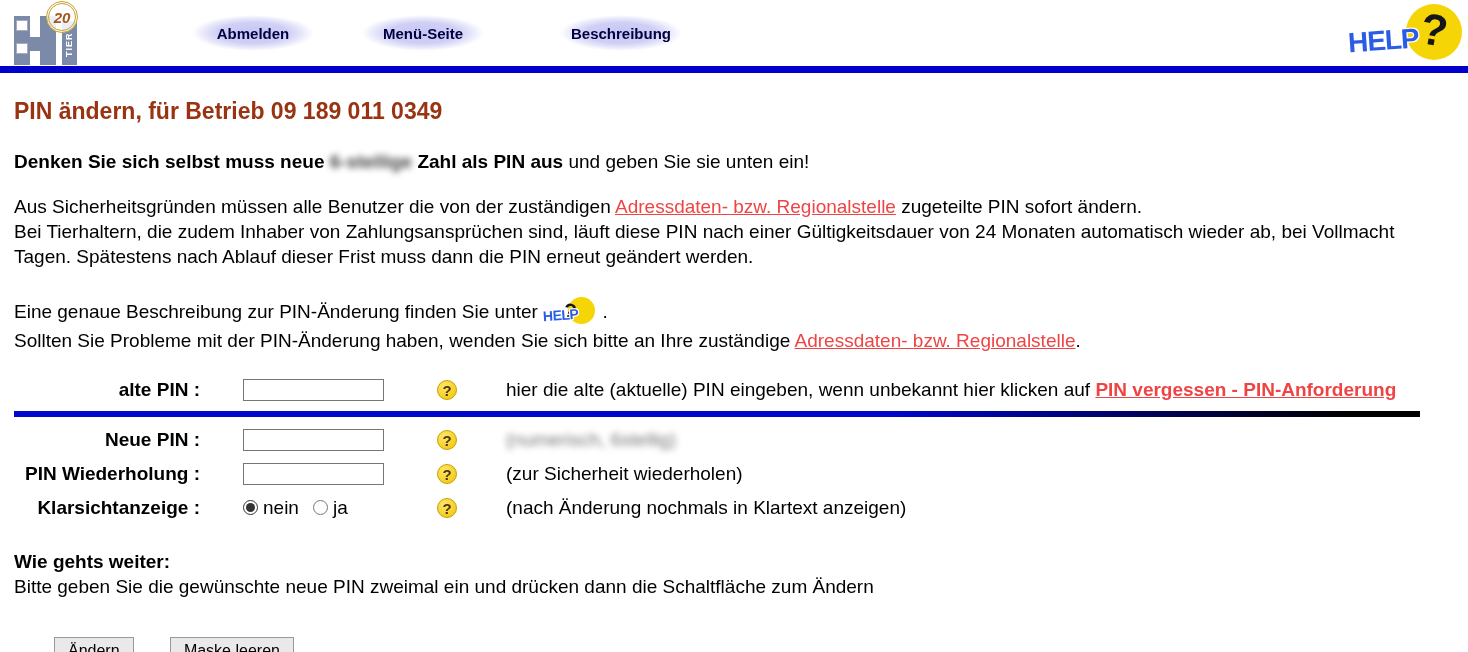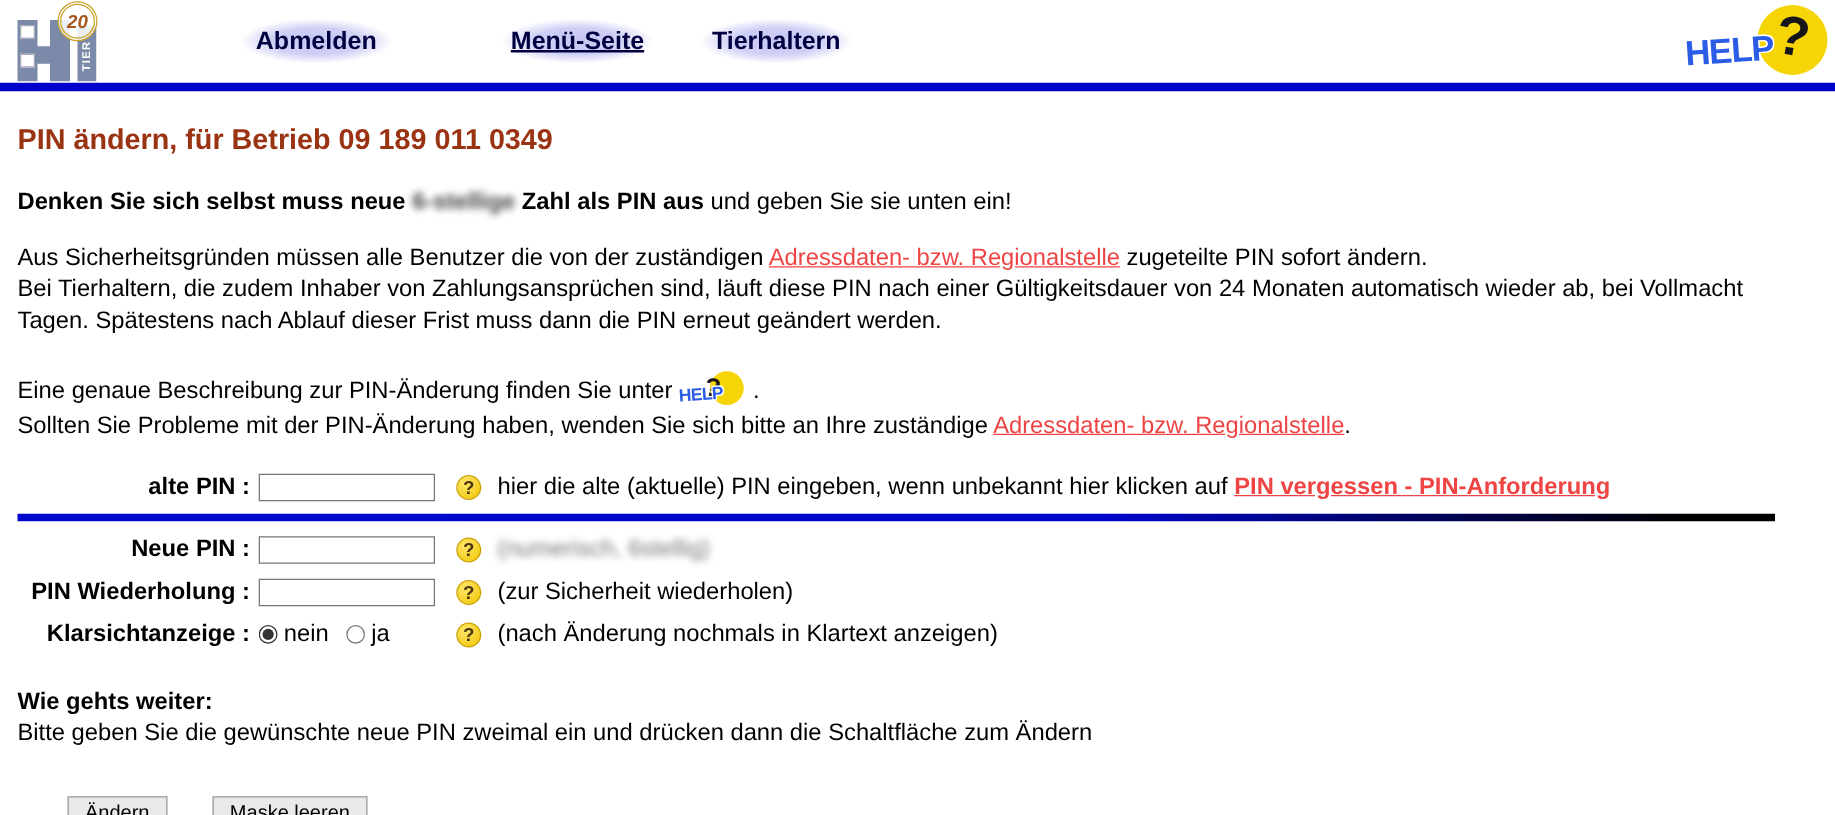--- a/index.html
+++ b/index.html
@@ -30,25 +30,25 @@
   .logo .badge {
     position: absolute; left: 32px; top: -2px; width: 32px; height: 32px;
     border-radius: 50%; border: 3px double #c9a227; background: rgba(255,255,255,.85);
     color: #a5561d; font-weight: bold; font-style: italic; font-size: 15px;
     text-align: center; line-height: 27px;
   }
 
   .nav-btn {
     position: absolute; top: 10px; width: 156px; height: 46px; border: none; cursor: pointer;
     background: radial-gradient(ellipse 50% 50% at 50% 50%, #c6c6f3 0%, #cfcff6 45%, #e6e6fa 62%, rgba(255,255,255,0) 78%);
-    color: #000040; font-weight: bold; font-size: 20px;
+    color: #000040; font-weight: bold; font-size: 15px;
     font-family: "Liberation Sans", sans-serif; text-align: center;
   }
   .nav-1 { left: 175px; }
-  .nav-2 { left: 384px; text-decoration: underline; }
+  .nav-2 { left: 345px; }
   .nav-3 { left: 543px; }
 
   .help-logo { position: absolute; top: 2px; right: 2px; width: 118px; height: 62px; cursor: pointer; }
   .help-circle { position: absolute; top: 2px; right: 4px; width: 56px; height: 56px; background: #f6d506; border-radius: 50%; }
   .help-circle .q {
     position: absolute; top: 50%; left: 50%; transform: translate(-50%, -54%) rotate(10deg);
     font-size: 44px; font-weight: bold; color: #15151a;
   }
   .help-word {
     position: absolute; left: 0px; top: 23px; font-size: 28px; font-weight: bold; color: #2b5ce6;
@@ -86,21 +86,21 @@
     font-size: 21px; font-weight: bold; color: #15151a;
   }
   .help-inline .txt {
     position: absolute; left: 0; top: 6px; font-size: 14px; font-weight: bold; color: #2b5ce6;
     transform: rotate(-4deg); letter-spacing: -0.5px;
     text-shadow: -1px -1px 0 #fff, 1px -1px 0 #fff, -1px 1px 0 #fff, 1px 1px 0 #fff;
   }
 
   
   .pin-form { margin-top: 24px; }
-  .form-row { display: flex; align-items: center; margin-bottom: 9px; white-space: nowrap; }
+  .form-row { display: flex; align-items: center; margin-bottom: 9px; white-space: nowrap; gap: 36px; }
   .form-label { width: 186px; text-align: right; font-weight: bold; margin-right: 7px; flex: none; }
   .input-cell { width: 158px; flex: none; display: flex; align-items: center; }
   .pin-input {
     width: 141px; height: 22px; border: 1px solid #767676; background: #fff;
     font-size: 16px; font-family: "Liberation Sans", sans-serif; padding: 1px 4px;
   }
   .qicon {
     flex: none; width: 20px; height: 20px; border-radius: 50%;
     background: radial-gradient(circle at 35% 30%, #ffe66a, #f0c400);
     border: 1px solid #c8a000; color: #4a3510; font-weight: bold; font-size: 15px;
@@ -145,21 +145,21 @@
     <div class="badge">20</div>
   </div>
 
   <button class="nav-btn nav-1">
     <span>Abmelden</span>
   </button>
   <button class="nav-btn nav-2">
     <span>Menü-Seite</span>
   </button>
   <button class="nav-btn nav-3">
-    <span>Tierhaltern</span>
+    <span>Beschreibung</span>
   </button>
 
   <div class="help-logo">
     <div class="help-circle">
       <span class="q">?</span>
     </div>
     <span class="help-word">HELP</span>
   </div>
 </div>
 

